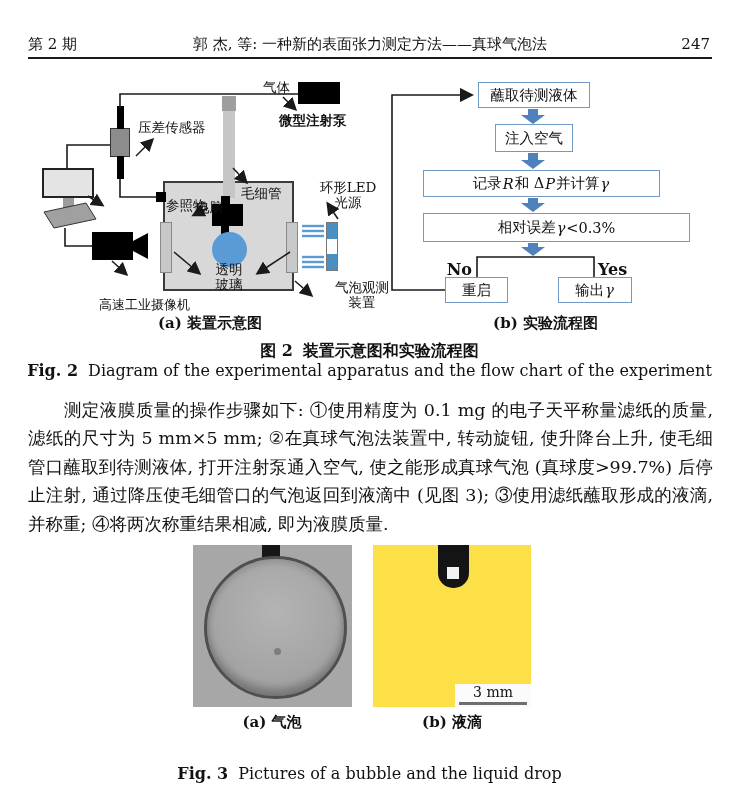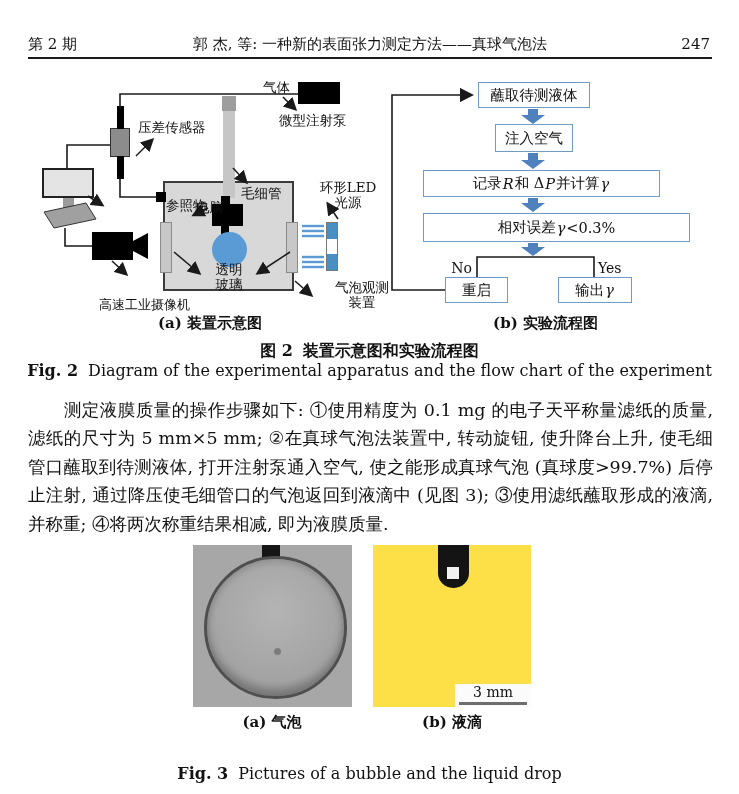--- a/index.html
+++ b/index.html
@@ -40,21 +40,21 @@
   
   .fbox{position:absolute;box-sizing:border-box;border:1.5px solid #6f9bc6;background:#fff;
         display:flex;align-items:center;justify-content:center;font-size:14.5px;z-index:3;white-space:nowrap;}
   .fbox i{font-style:italic;margin:0 1px;}
   .fb1{left:478px;top:82px;width:112px;height:26px;}
   .fb2{left:495px;top:124px;width:78px;height:28px;}
   .fb3{left:423px;top:170px;width:237px;height:27px;}
   .fb4{left:423px;top:213px;width:267px;height:29px;}
   .fb5{left:445px;top:277px;width:63px;height:26px;}
   .fb6{left:558px;top:277px;width:74px;height:26px;}
-  .noyes{position:absolute;font-size:14px;font-weight:400;z-index:3;}
+  .noyes{position:absolute;font-size:16px;font-weight:700;z-index:3;}
   
   .subcap{position:absolute;font-size:15px;font-weight:600;text-align:center;z-index:5;}
   .figcap{position:absolute;left:0;width:739px;text-align:center;font-size:16px;}
   .figcap b{margin-right:10px;}
   .para{position:absolute;left:28px;top:396px;width:685px;font-size:17.5px;line-height:28.4px;
         text-align:justify;text-indent:2.05em;}
   
   .photo{position:absolute;top:545px;height:162px;overflow:hidden;}
   .photoA{left:193px;width:159px;background:#a7a7a7;}
   .photoB{left:373px;width:158px;background:#fde047;}
@@ -147,21 +147,21 @@
 
     <g fill="#4f81bd">
       <path d="M528 109 L538 109 L538 115 L545 115 L533 124 L521 115 L528 115 Z"></path>
       <path d="M528 153 L538 153 L538 160 L545 160 L533 169 L521 160 L528 160 Z"></path>
       <path d="M528 198 L538 198 L538 203 L545 203 L533 212 L521 203 L528 203 Z"></path>
       <path d="M528 243 L538 243 L538 247 L545 247 L533 256 L521 247 L528 247 Z"></path>
     </g>
   </svg>
 
   <div class="lbl" style="left:263px;top:80px;">气体</div>
-  <div class="lbl" style="left:279px;top:113px;">微型注射泵</div>
+  <div class="lbl" style="left:279px;top:113px;font-weight:bold;">微型注射泵</div>
   <div class="lbl" style="left:138px;top:120px;">压差传感器</div>
   <div class="lbl" style="left:196px;top:200px;">电脑</div>
   <div class="lbl" style="left:166px;top:198px;">参照物</div>
   <div class="lbl" style="left:241px;top:186px;">毛细管</div>
   <div class="lbl c" style="left:308px;top:180px;width:80px;">
     <div>环形LED</div>
     <div>光源</div>
   </div>
   <div class="lbl c" style="left:204px;top:262px;width:50px;">
     <div>透明</div>

